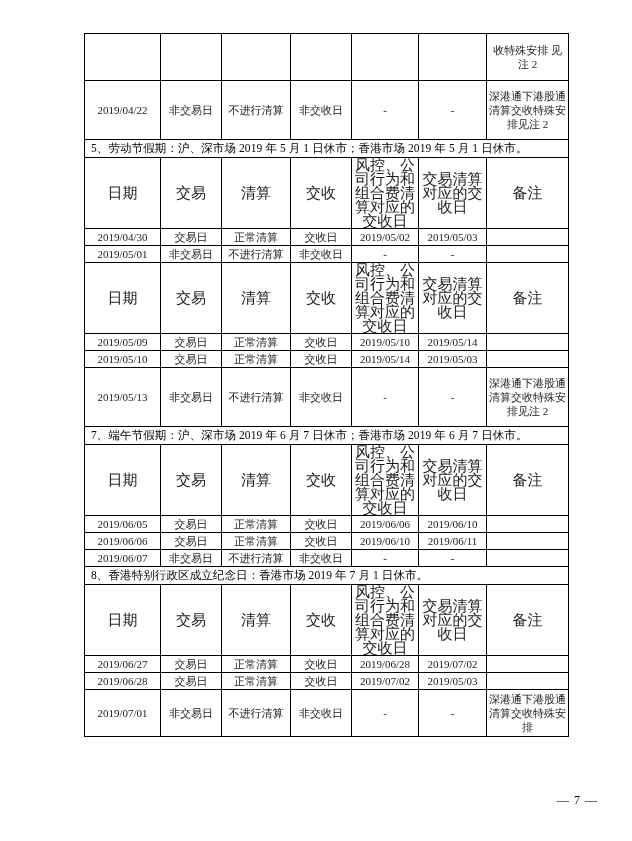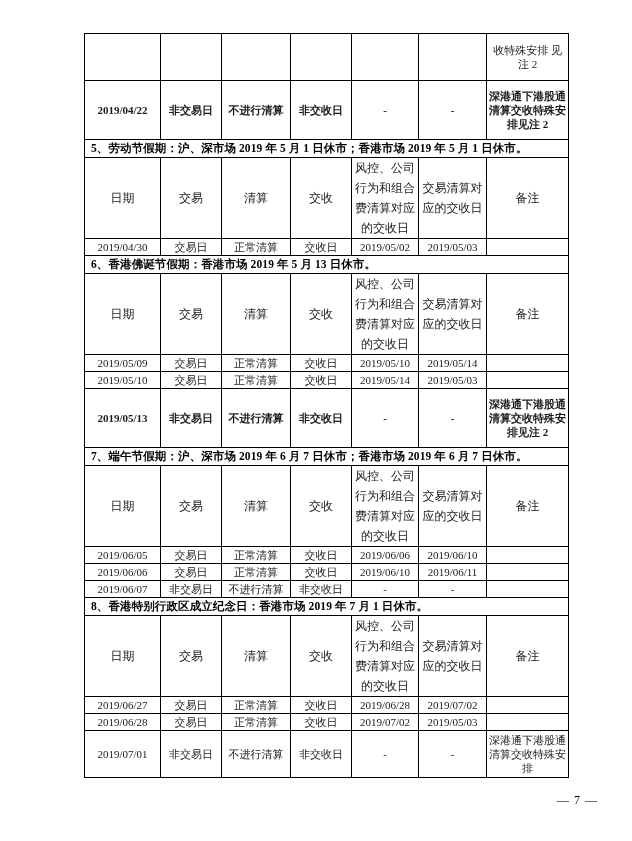--- a/index.html
+++ b/index.html
@@ -49,41 +49,41 @@
   col.c3 { width: 61px; }
   col.c4 { width: 67px; }
   col.c5 { width: 68px; }
   col.c6 { width: 82px; }
 
   td.cut-top { border-top: none; }
 
   tr.data-row td { height: 16px; }
   tr.head-row td { height: 58px; }
   tr.partial-row td { height: 46px; }
-  tr.note-row td { height: 58px; font-weight: bold; }
+  tr.note-row td { height: 58px; }
   tr.note-row-short td { height: 46px; text-align: center; }
 
   tr.section-row td {
     height: 17px;
     text-align: left;
-    font-weight: bold;
+    font-weight: normal;
     font-size: 11.5px;
     padding-left: 6px;
     letter-spacing: 0.1px;
     color: #000;
   }
   .remark {
     font-size: 11px;
     line-height: 14px;
     display: block;
     padding: 1px 2px;
   }
   .hdr {
-    font-size: 12px;
-    line-height: 20px;
+    font-size: 15px;
+    line-height: 14px;
     display: block;
   }
   .pagenum {
     position: absolute;
     right: 44px;
     top: 793px;
     font-size: 12px;
     letter-spacing: 1px;
     color: #111;
     font-family: "Liberation Serif", serif;
@@ -159,22 +159,30 @@
             <td>2019/04/30</td>
             <td>交易日</td>
             <td>正常清算</td>
             <td>交收日</td>
             <td>2019/05/02</td>
             <td>2019/05/03</td>
             <td>
               <span class="remark"></span>
             </td>
           </tr>
-          <tr class="section-row">
-            <td colspan="7">6、香港佛诞节假期：香港市场 2019 年 5 月 13 日休市。</td>
+          <tr class="data-row">
+            <td>2019/05/01</td>
+            <td>非交易日</td>
+            <td>不进行清算</td>
+            <td>非交收日</td>
+            <td>-</td>
+            <td>-</td>
+            <td>
+              <span class="remark"></span>
+            </td>
           </tr>
           <tr class="head-row">
             <td>
               <span class="hdr">日期</span>
             </td>
             <td>
               <span class="hdr">交易</span>
             </td>
             <td>
               <span class="hdr">清算</span>

